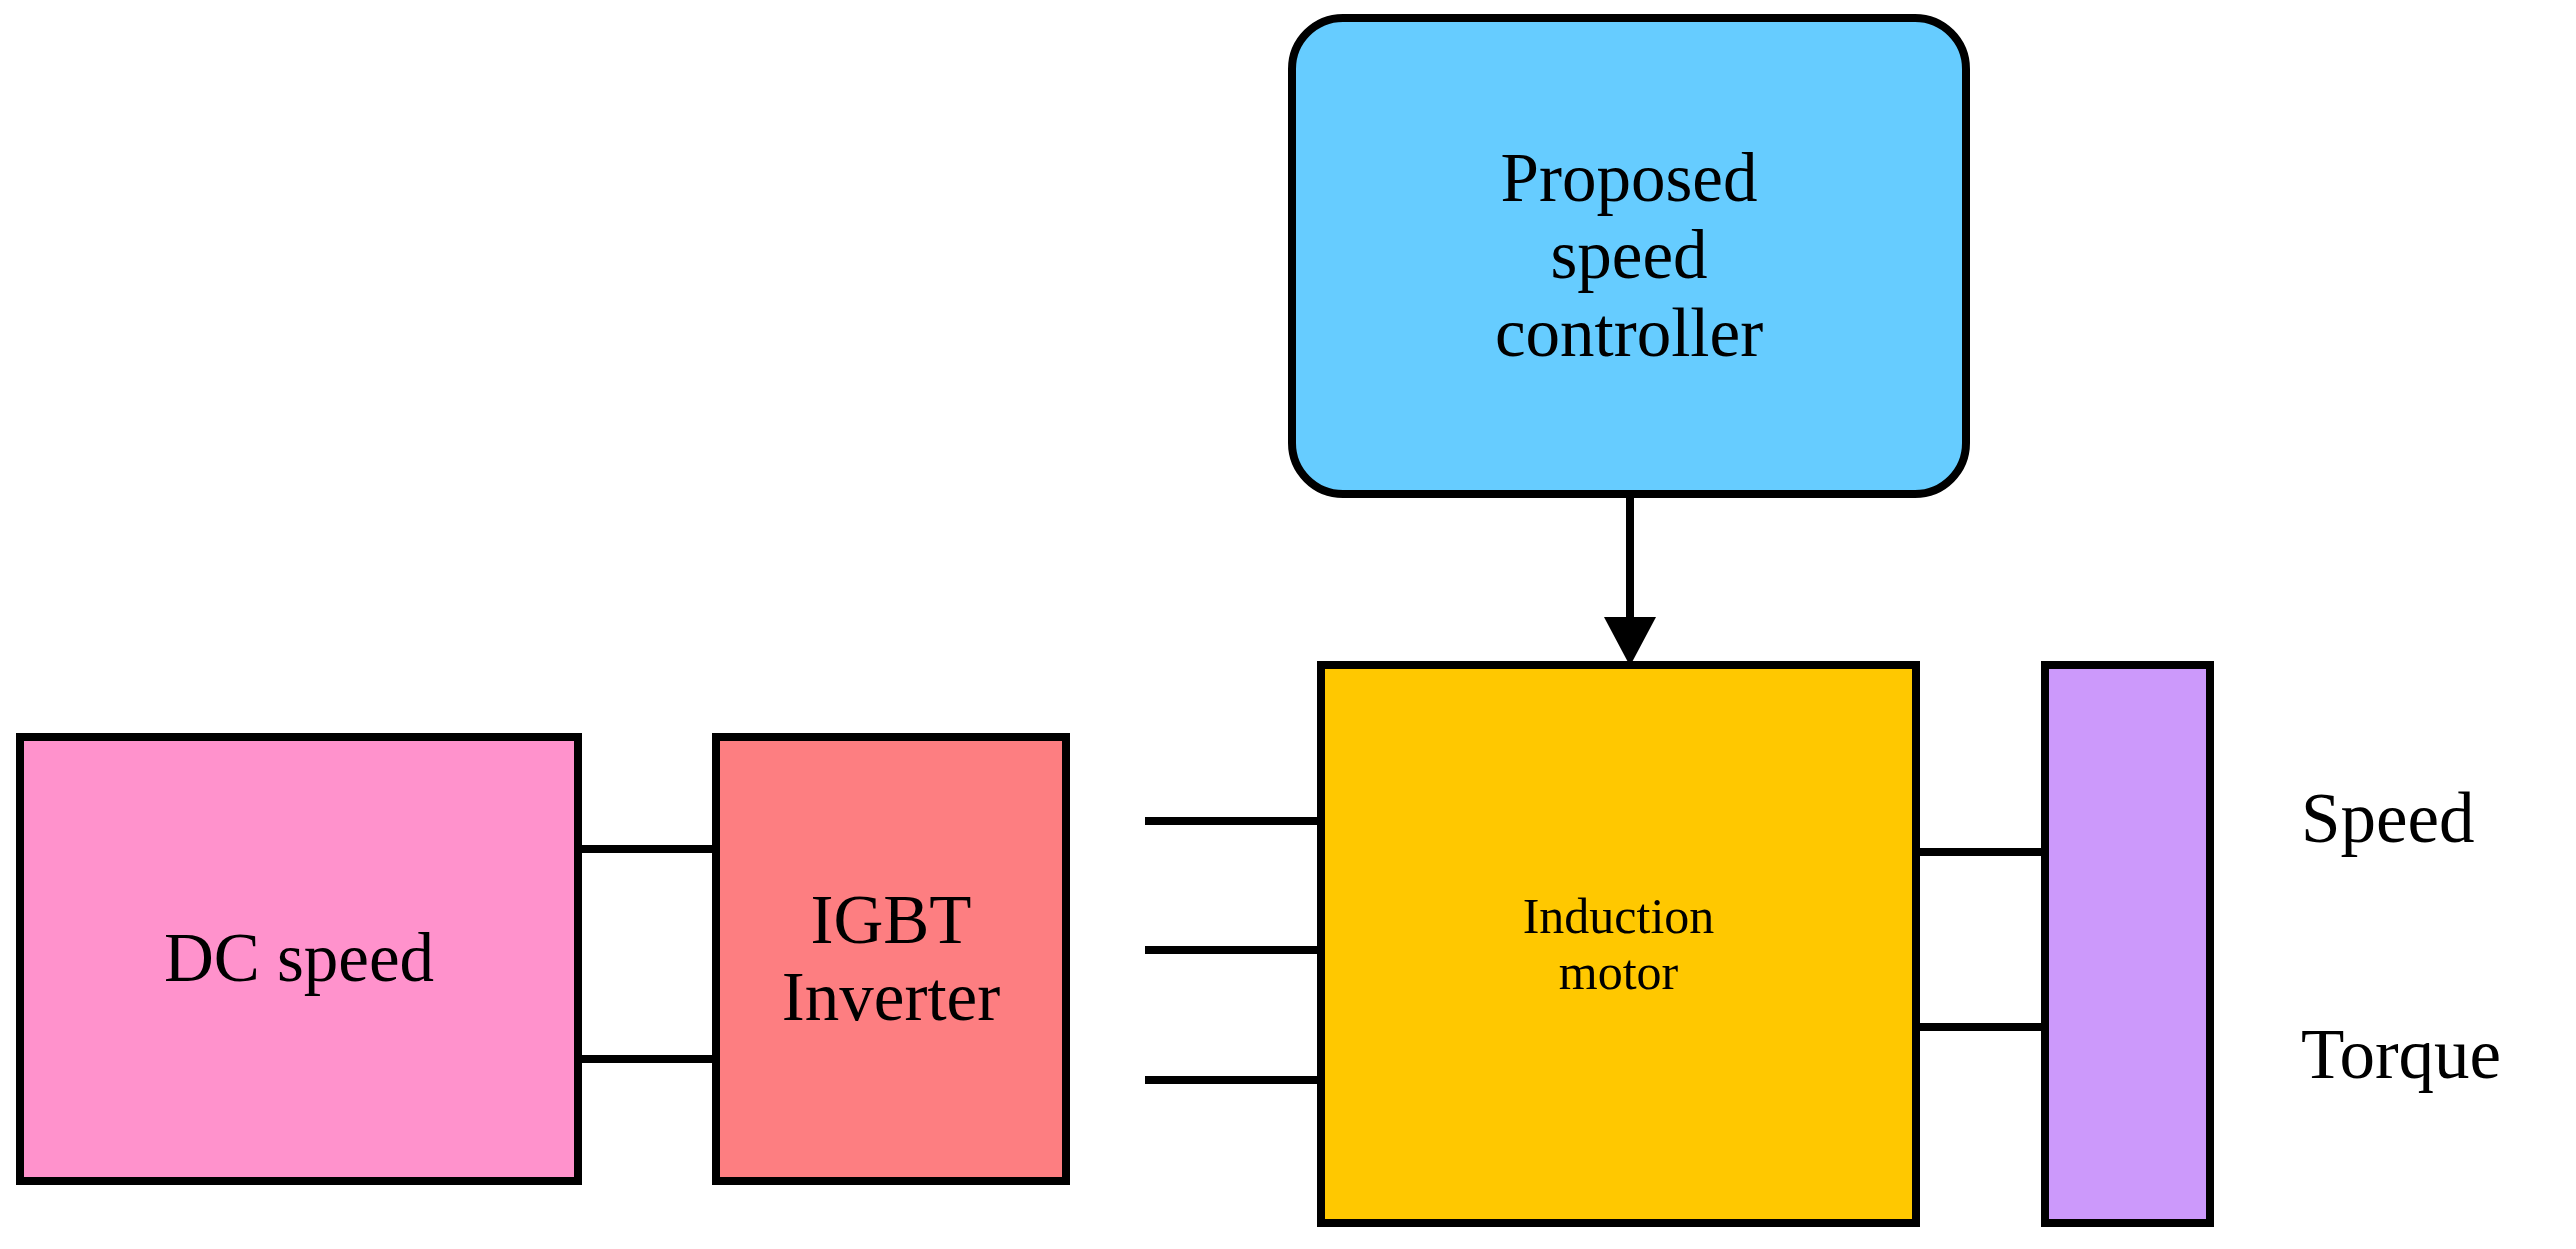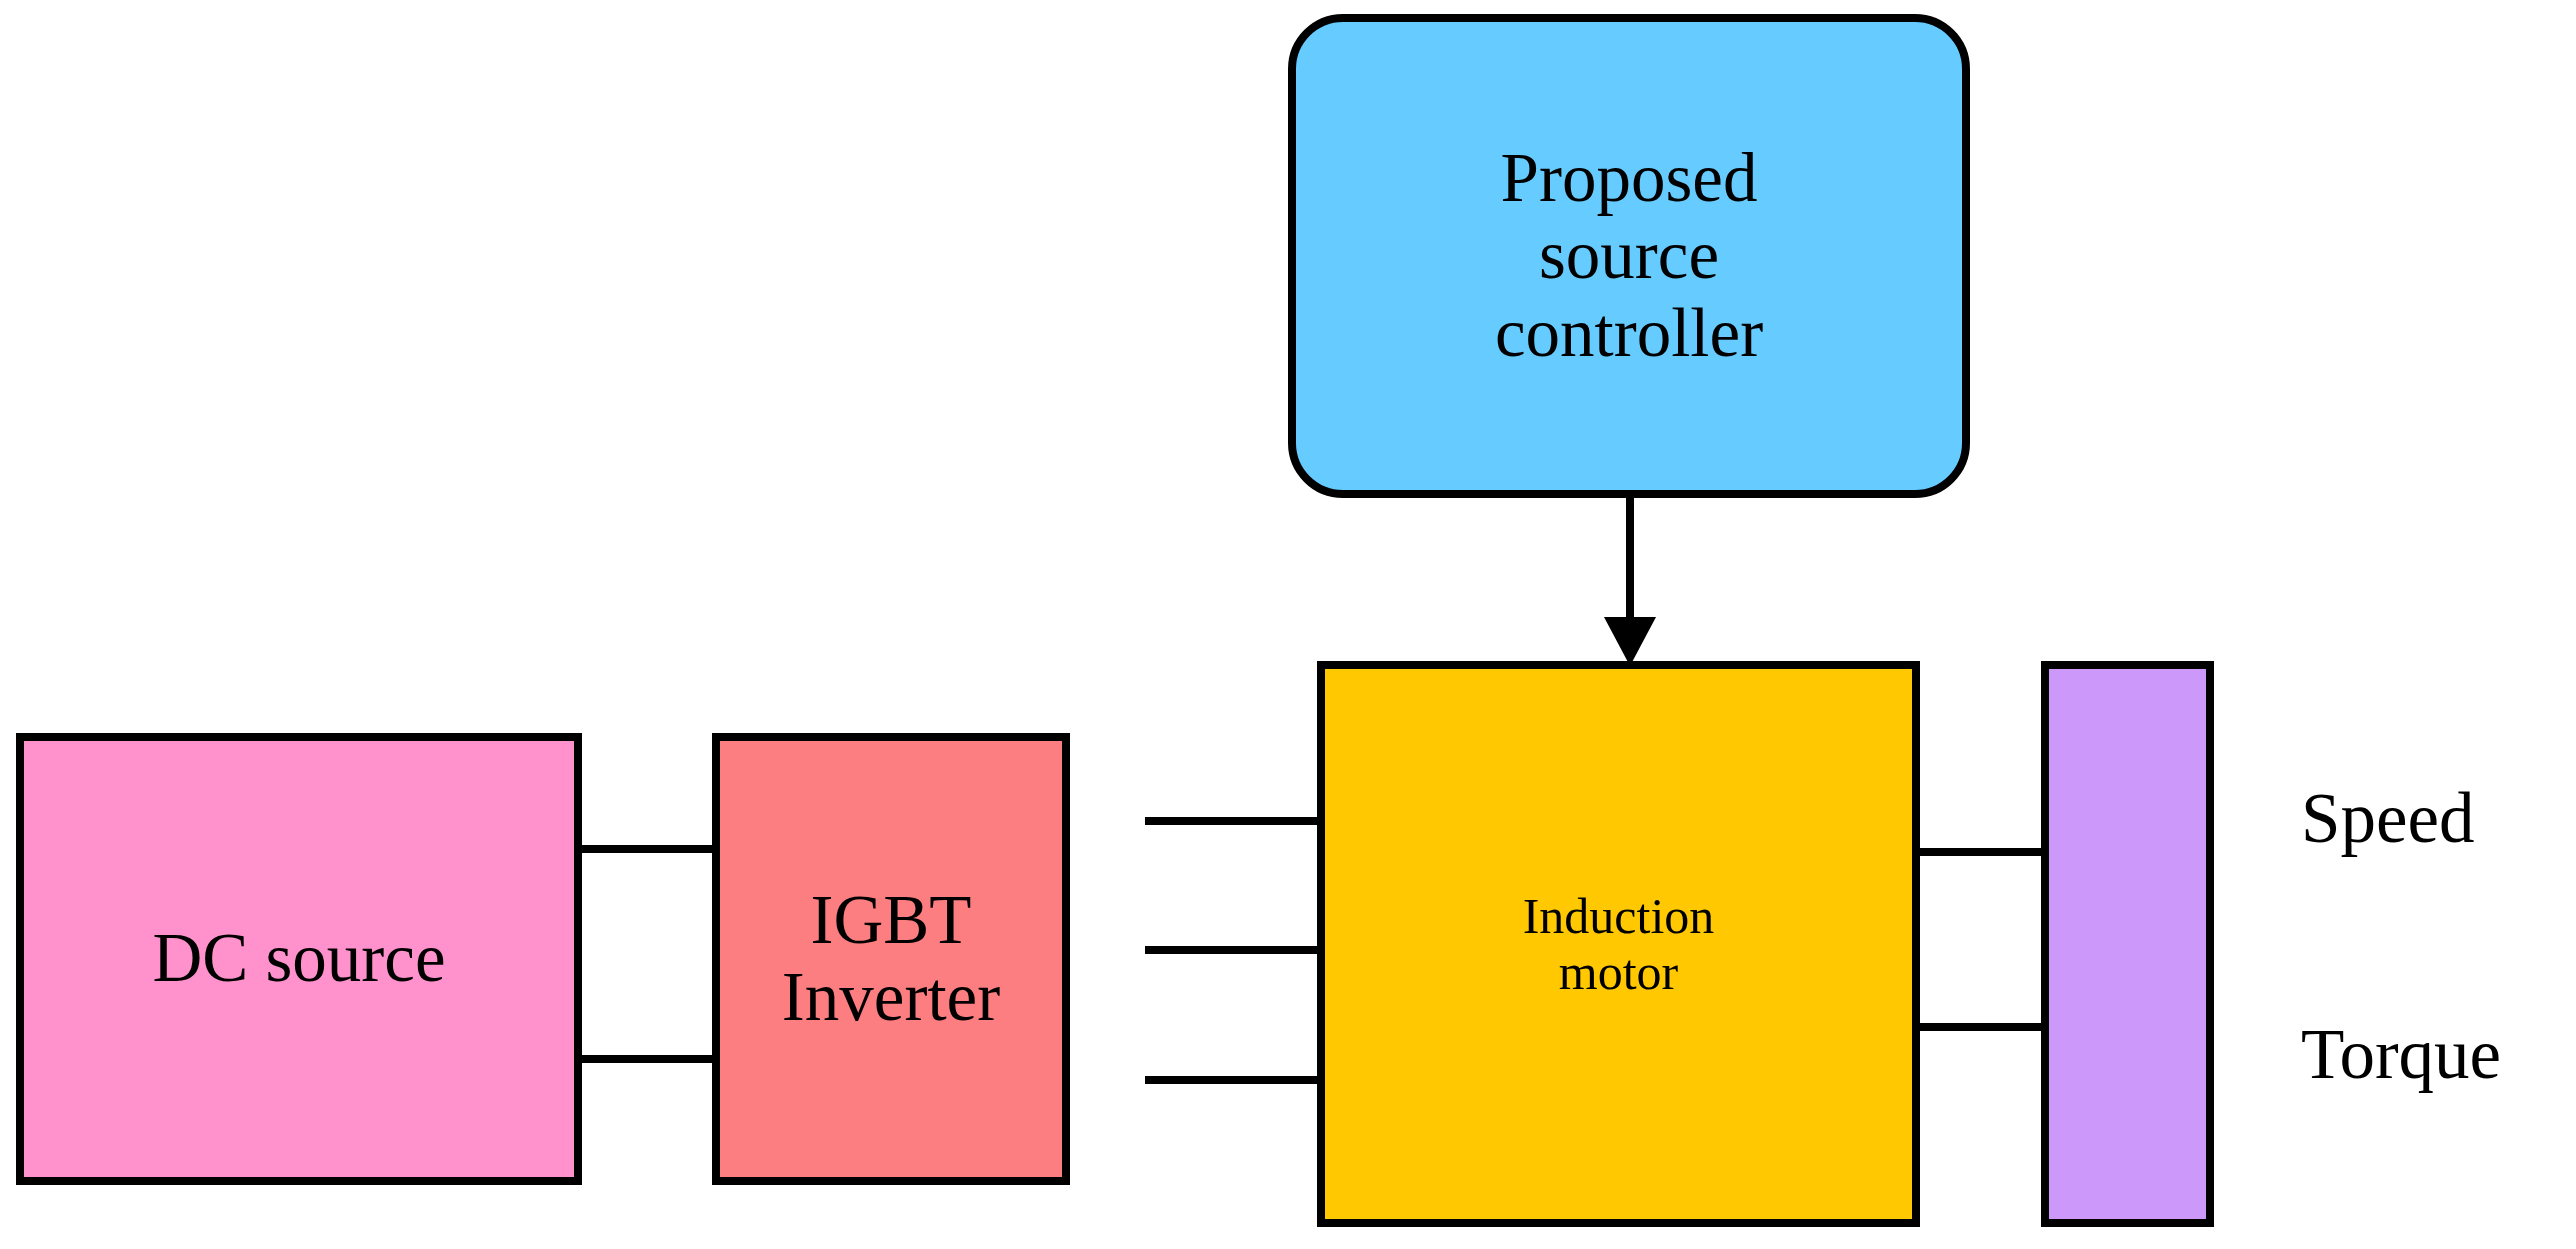--- a/index.html
+++ b/index.html
@@ -108,29 +108,29 @@
   #caption-speed  { left: 2301px; top: 778px; }
   #caption-torque { left: 2301px; top: 1014px; }
 </style>
 </head>
 <body>
 
 <div id="stage">
 
   <div class="block" id="block-controller">
     <span class="label">Proposed
-source
+speed
 controller</span>
   </div>
 
   <div class="arrow-line-v" style="left:1626px; top:495px; height:127px;"></div>
   <div class="arrow-head-down" style="left:1604px; top:617px;"></div>
 
   <div class="block" id="block-dc-source">
-    <span class="label">DC source</span>
+    <span class="label">DC speed</span>
   </div>
 
   <div class="wire wire-h" style="left:576px; top:845px; width:141px;"></div>
   <div class="wire wire-h" style="left:576px; top:1055px; width:141px;"></div>
 
   <div class="block" id="block-inverter">
     <span class="label">IGBT
 Inverter</span>
   </div>
 

